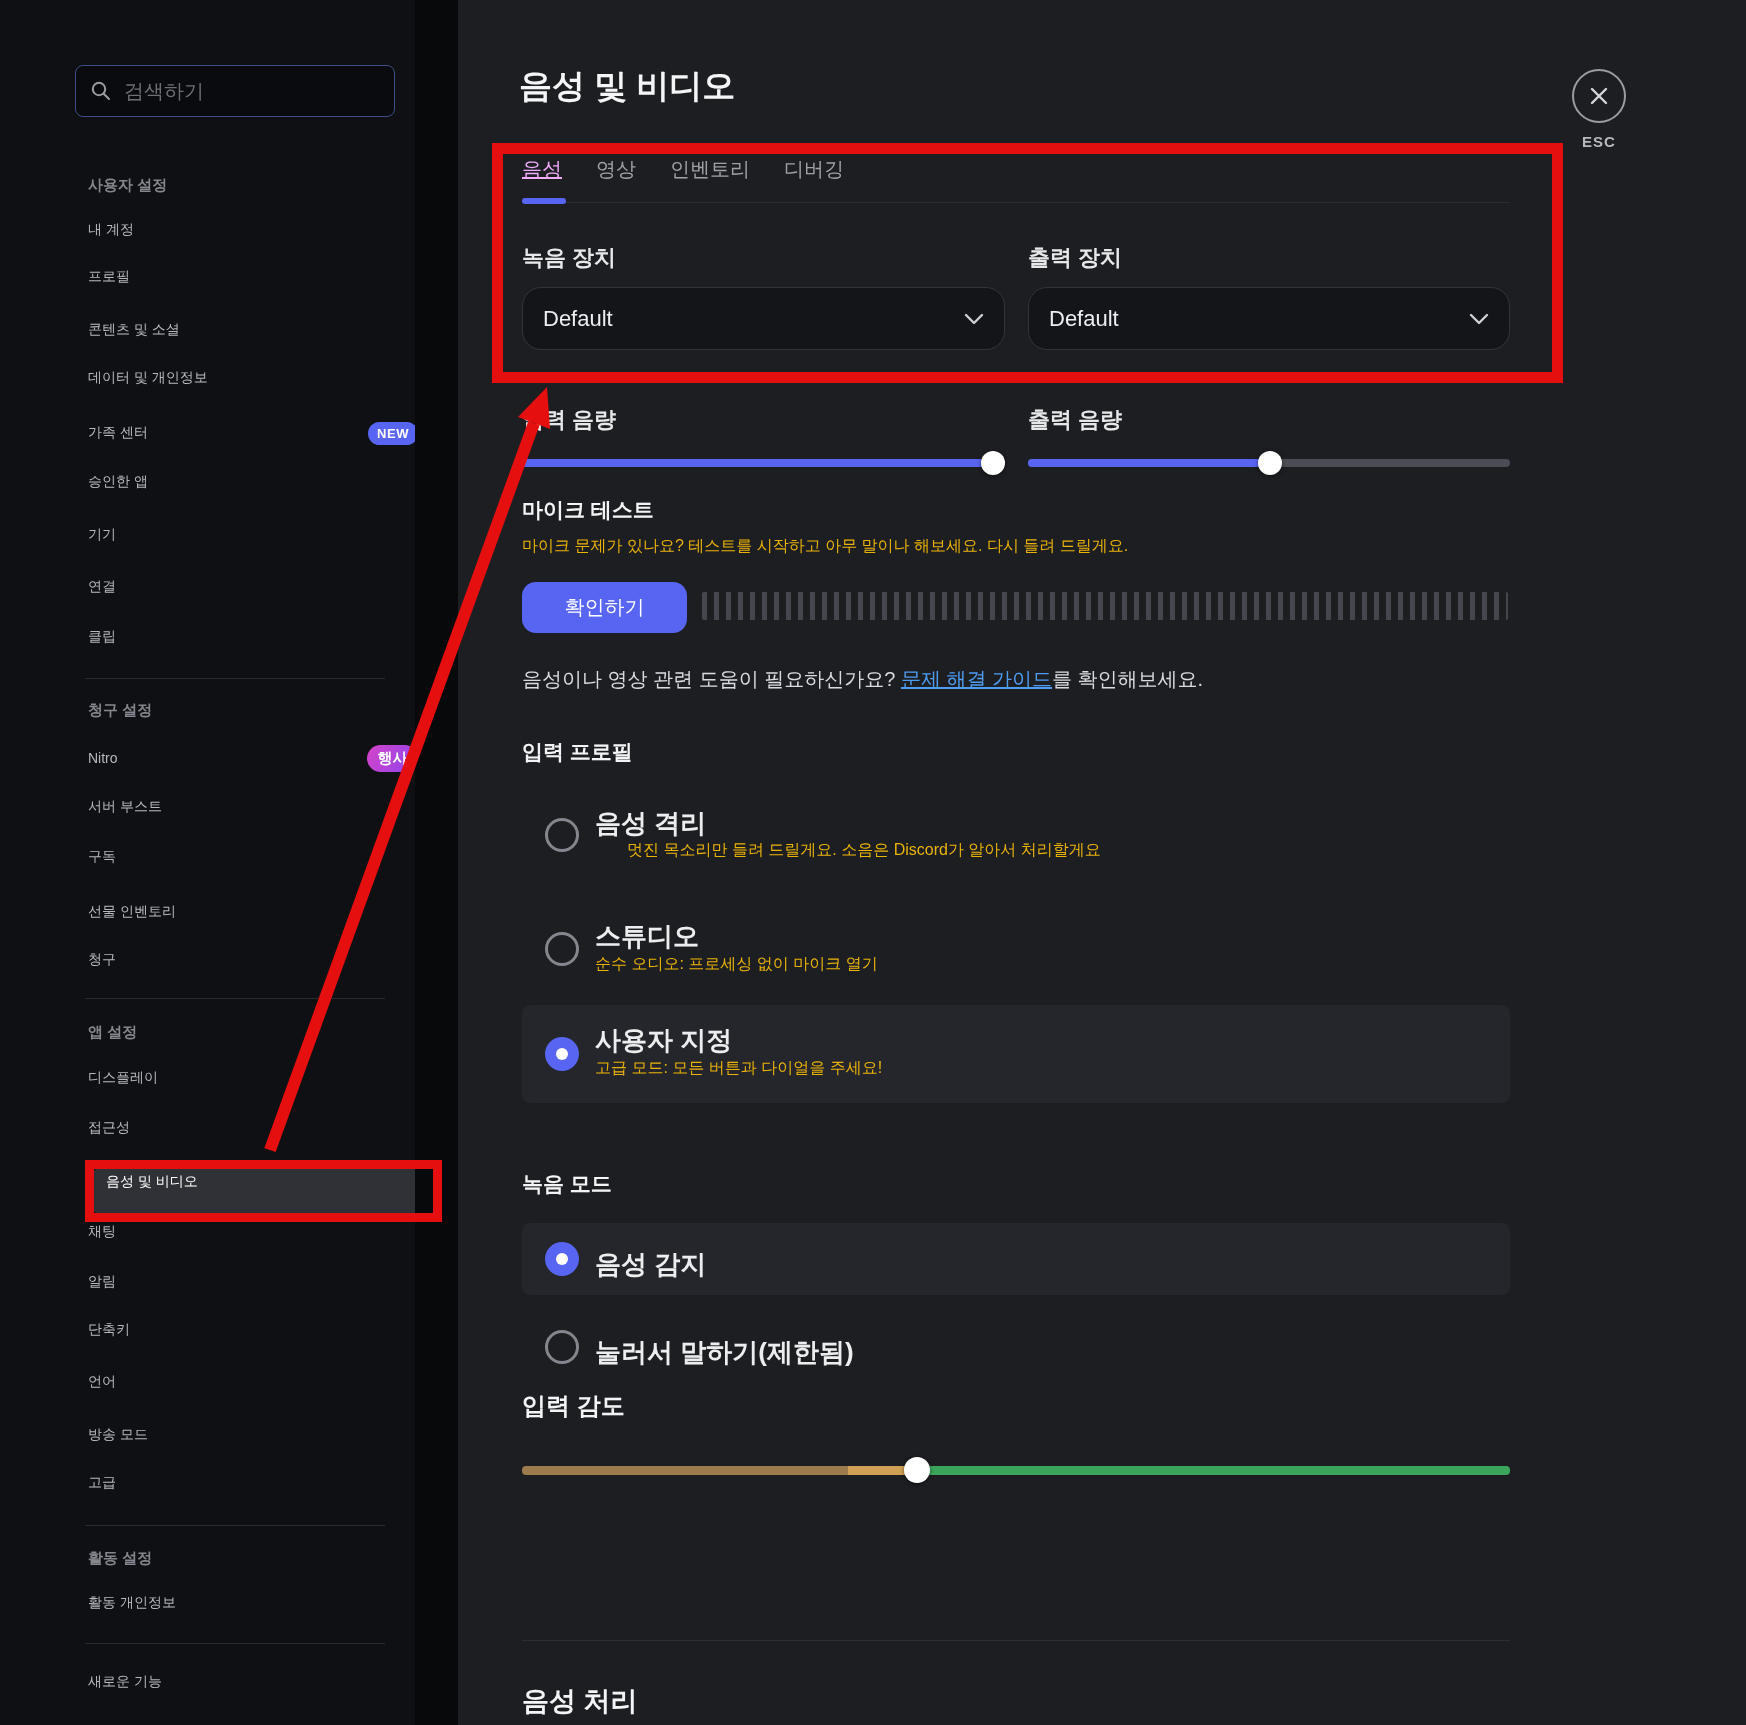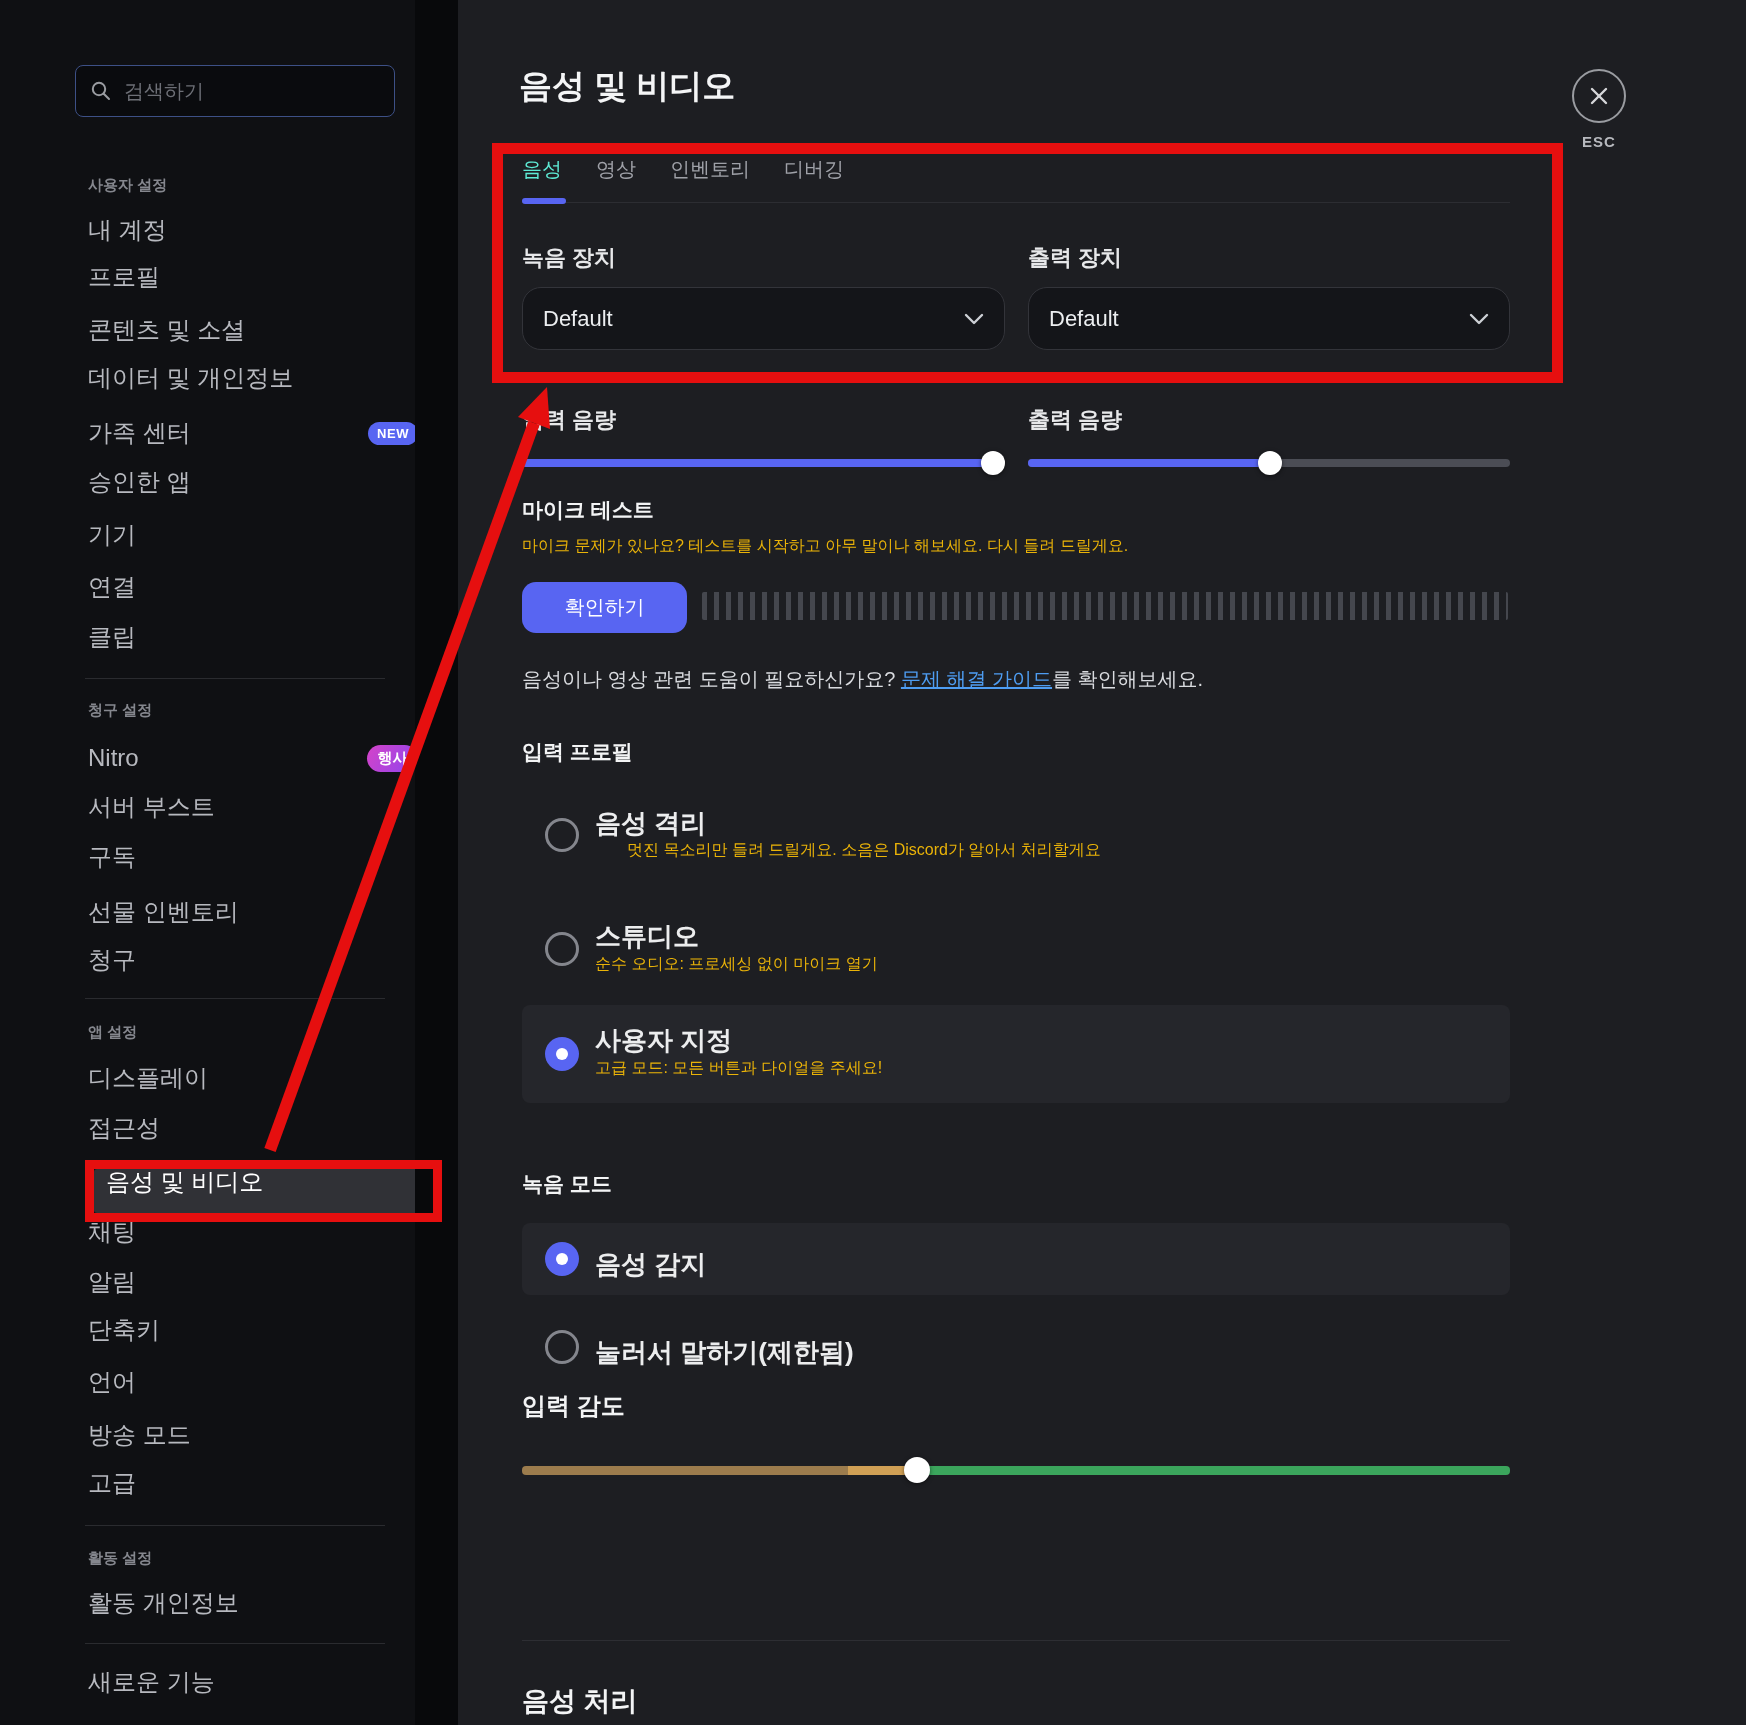--- a/index.html
+++ b/index.html
@@ -9,42 +9,42 @@
 
   
   #sidebar { position:absolute; left:0; top:0; width:415px; height:1725px; background:#0f1013; }
   #gutter  { position:absolute; left:415px; top:0; width:43px; height:1725px; background:#08090b; }
   .searchbox { position:absolute; left:75px; top:65px; width:320px; height:52px;
     background:#0a0b0e; border:1px solid #3d5086; border-radius:8px;
     display:flex; align-items:center; padding:0 14px; gap:12px; }
   .searchbox svg { flex:0 0 auto; }
   .search-ph { color:#6d6f76; font-size:20px; }
   .sb-row { position:absolute; left:88px; width:310px; height:40px; display:flex; align-items:center; }
-  .sb-label { color:#b7b9bf; font-size:24px; white-space:nowrap; }
+  .sb-label { color:#b7b9bf; font-size:14px; white-space:nowrap; }
   .sb-header { color:#85878e; font-size:15px; font-weight:700; white-space:nowrap; }
   .sb-divider { position:absolute; left:85px; width:300px; height:1px; background:#2a2b2f; }
   .sb-selected-bg { position:absolute; left:94px; top:1169px; width:339px; height:44px; background:#303136; border-radius:3px; }
   .sb-row.selected .sb-label { color:#ffffff; }
   .badge-new { position:absolute; left:368px; width:50px; height:23px; border-radius:12px;
     background:#5865f2; color:#fff; font-size:13px; font-weight:700;
     display:flex; align-items:center; justify-content:center; letter-spacing:.5px; }
   .badge-event { position:absolute; left:367px; width:51px; height:27px; border-radius:14px;
     background:linear-gradient(120deg,#d543c8,#8c45f0); color:#fff; font-size:15px; font-weight:700;
     display:flex; align-items:center; justify-content:center; }
 
   
   .page-title { position:absolute; left:519px; top:64px; font-size:33px; font-weight:700; color:#f4f5f6; }
   .esc-wrap { position:absolute; left:1571px; top:69px; width:56px; text-align:center; }
   .esc-circle { width:54px; height:54px; border:2px solid #9a9ca1; border-radius:50%;
     display:flex; align-items:center; justify-content:center; margin:0 auto; cursor:pointer; }
   .esc-label { margin-top:10px; color:#b7b9be; font-size:15px; font-weight:700; letter-spacing:1px; }
 
   .tabs { position:absolute; left:522px; top:156px; display:flex; gap:34px; }
   .tab { font-size:20px; color:#9fa1a8; cursor:pointer; white-space:nowrap; }
-  .tab.active { color:#5eead4; }
+  .tab.active { color:#f0abfc;text-decoration:underline; }
   .tab-baseline { position:absolute; left:522px; top:202px; width:988px; height:1px; background:#2c2d32; }
   .tab-underline { position:absolute; left:522px; top:198px; width:44px; height:6px; border-radius:3px; background:#5865f2; }
 
   .field-label { position:absolute; font-size:22px; font-weight:600; color:#e7e8ea; white-space:nowrap; }
   .dropdown { position:absolute; top:287px; width:483px; height:63px; background:#141519;
     border:1px solid #33343a; border-radius:19px; display:flex; align-items:center;
     justify-content:space-between; padding:0 20px; cursor:pointer; }
   .dd-value { color:#eceef0; font-size:22px; }
 
   .slider { position:absolute; height:8px; border-radius:4px; background:#4b4d55; }

